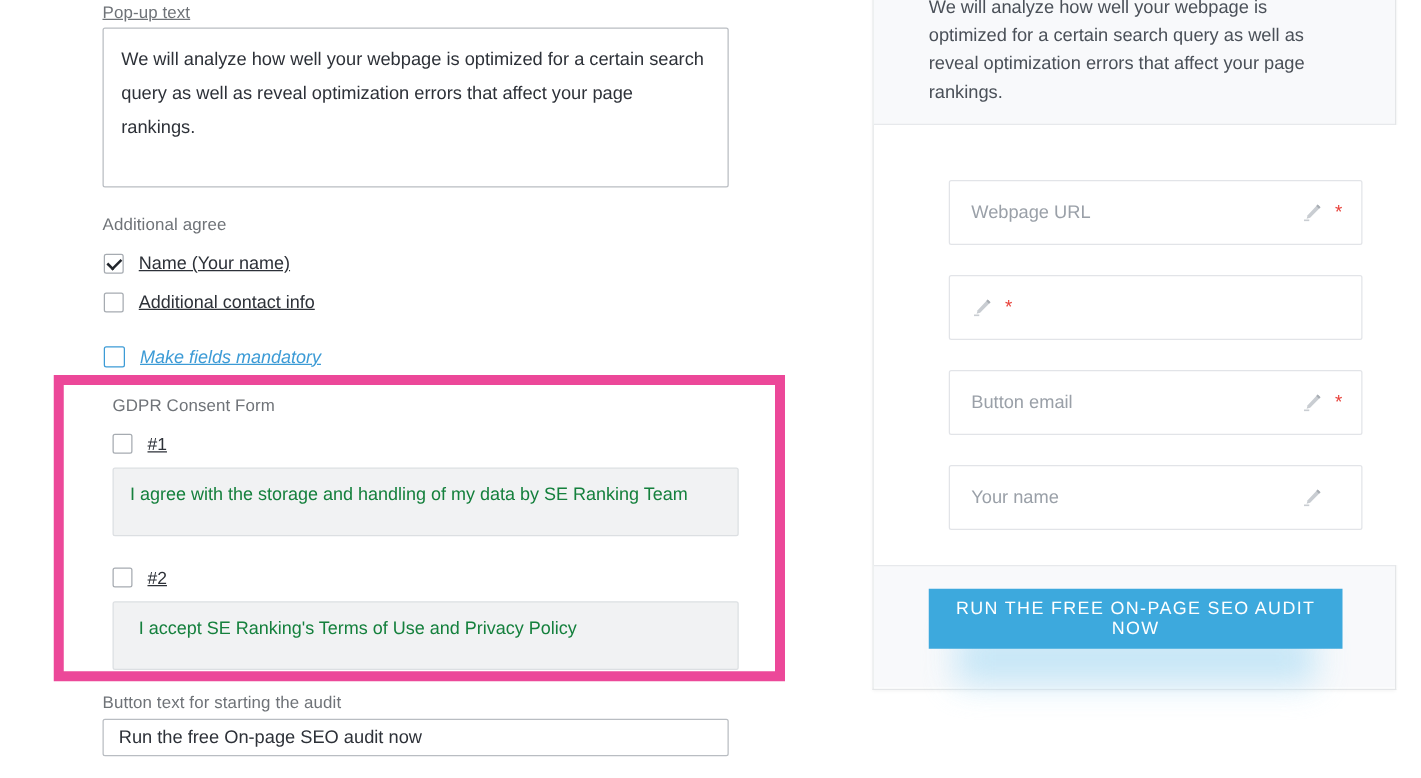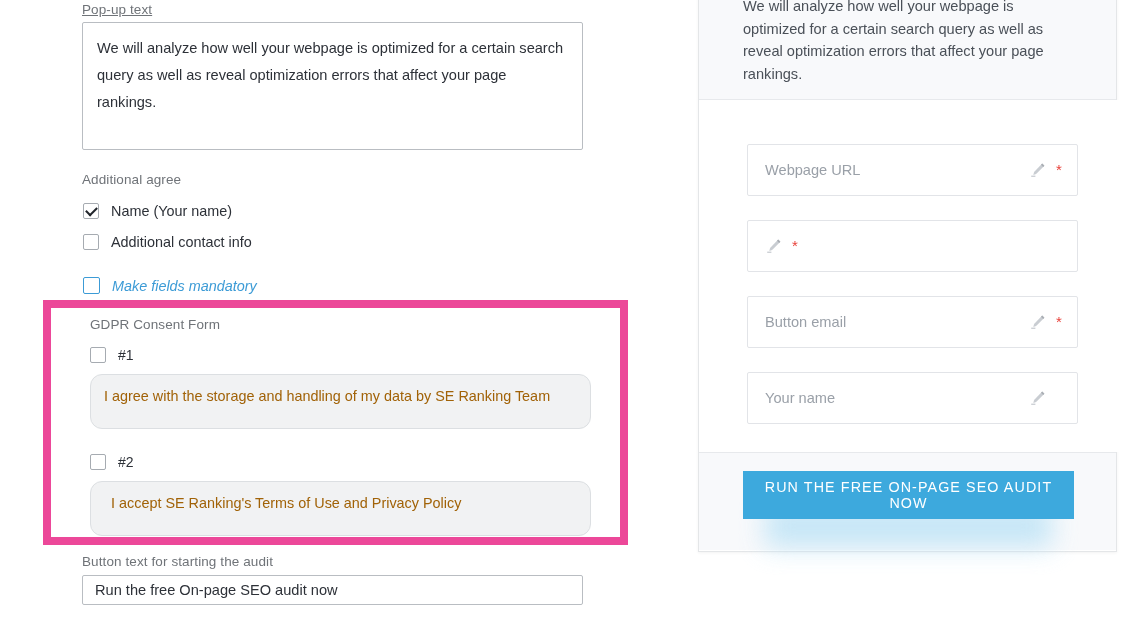--- a/index.html
+++ b/index.html
@@ -58,20 +58,21 @@
     border-left: 2.2px solid #21252b;
     border-bottom: 2.2px solid #21252b;
     transform: rotate(-45deg) translate(1px,-1px);
   }
   .chk-row .cb.blue { border: 1.6px solid #3c9bd6; width: 17px; height: 17px; }
   .chk-row .lbl {
     margin-left: 12px;
     font-size: 14.4px;
     color: #2d3138;
     white-space: nowrap;
+    text-decoration: underline;
   }
   .chk-row .lbl.link {
     color: #3c9bd6;
     font-style: italic;
   }
 
   .row-name { left: 83px; top: 203px; }
   .row-contact { left: 83px; top: 234px; justify-content: space-between; }
   .row-mandatory { left: 83px; top: 277px; }
 
@@ -88,27 +89,27 @@
   }
   .gdpr-chk1 { left: 39px; top: 39px; }
   .gdpr-chk2 { left: 39px; top: 146px; }
   .gdpr-chk .lbl { font-size: 14px; color: #2d3138; }
 
   .gdpr-ta {
     position: absolute;
     left: 39px;
     width: 501px; height: 55px;
     border: 1px solid #dcdfe2;
-    border-radius: 12px;
+    border-radius: 2px;
     background: #f1f2f3;
     padding: 11px 13px;
     font-family: "Liberation Sans", sans-serif;
     font-size: 14.4px;
     line-height: 20px;
-    color: #a16207;
+    color: #15803d;
     resize: none;
     outline: none;
     overflow: hidden;
   }
   .gdpr-ta-1 { top: 66px; }
   .gdpr-ta-2 { top: 173px; padding-left: 20px; }
 
   .btntext-label { position: absolute; left: 82px; top: 554px; }
   .btntext-input {
     position: absolute; left: 82px; top: 575px;
@@ -142,21 +143,21 @@
   }
   .preview-head p {
     margin: 0;
     padding-top: 3px;
     font-size: 14.6px;
     line-height: 22.5px;
     color: #4a5058;
   }
 
   .preview-body {
-    position: absolute; left: 4px; top: 108px;
+    position: absolute; left: 16px; top: 108px;
     width: 417px; height: 352px;
     background: #ffffff;
     padding: 44px 44px 0 44px;
   }
 
   .pv-field {
     position: relative;
     width: 331px; height: 52px;
     border: 1px solid #e2e4e8;
     border-radius: 2px;

